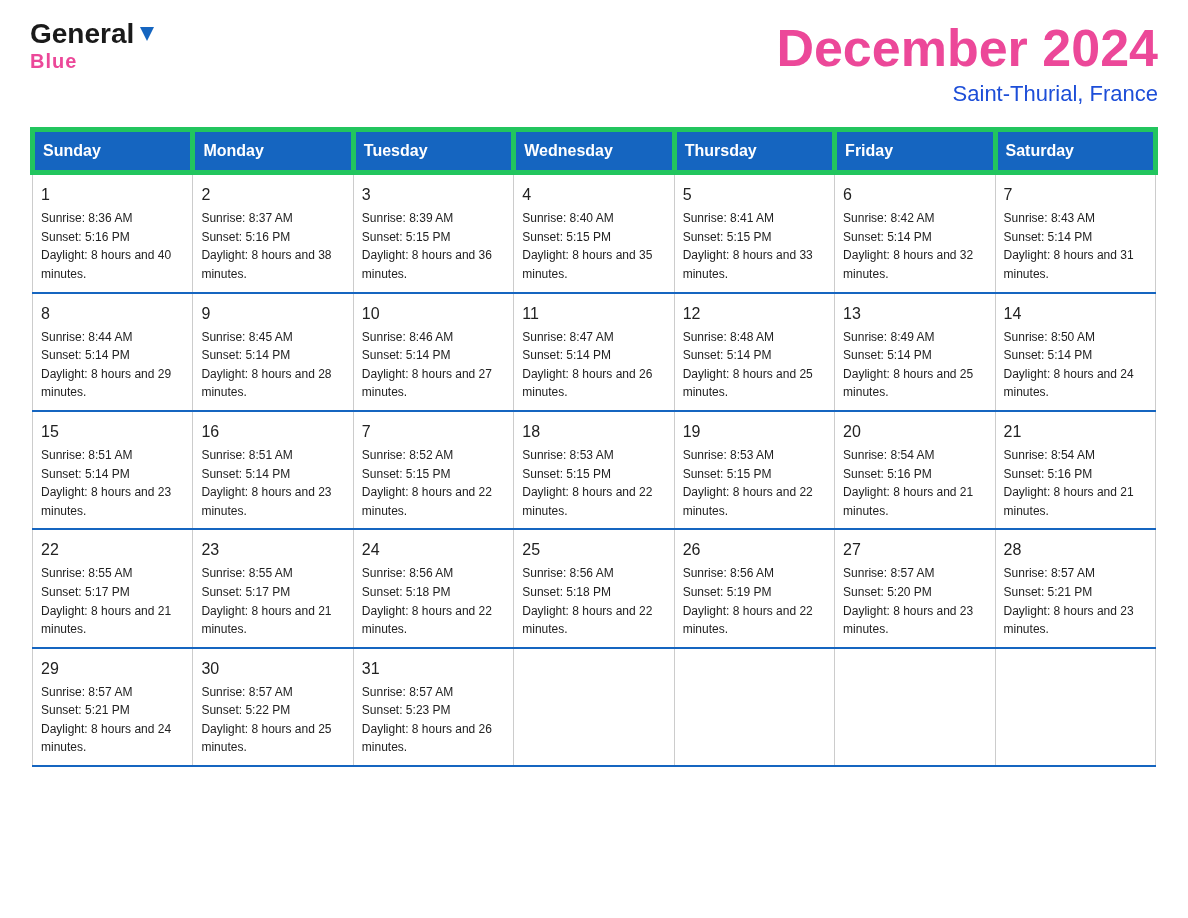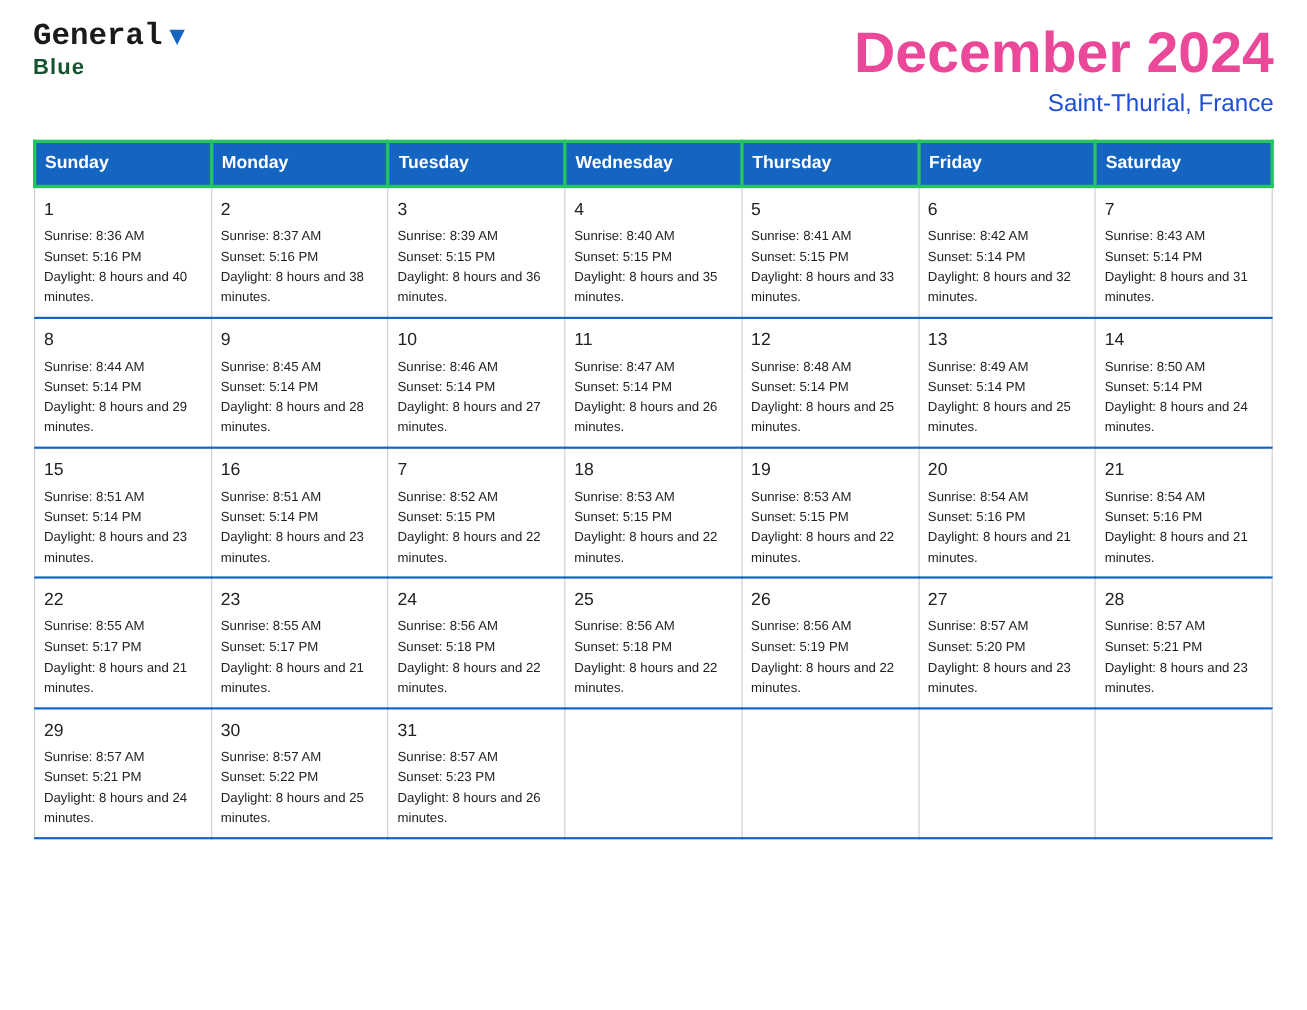--- a/index.html
+++ b/index.html
@@ -21,21 +21,21 @@
       flex-direction: column;
       align-items: flex-start;
     }
     .logo-text {
       font-size: 28px;
       font-weight: bold;
       color: #1a1a1a;
       line-height: 1;
     }
     .logo-line {
-      color: #14532d;
+      color: #ec4899;
       font-size: 20px;
       font-weight: bold;
       margin-top: 2px;
       letter-spacing: 1px;
     }
     .title-block {
       text-align: right;
     }
     .title-block h1 {
       font-size: 52px;
@@ -56,21 +56,21 @@
     }
     thead tr {
       background-color: #1565c0;
     }
     thead th {
       color: #fff;
       font-size: 16px;
       font-weight: bold;
       padding: 10px 8px;
       text-align: left;
-      border: 3px solid #22c55e;
+      border: 5px solid #22c55e;
     }
     tbody td {
       vertical-align: top;
       padding: 8px;
       border: 1px solid #ccc;
       font-size: 13.5px;
       color: #222;
       line-height: 1.5;
       height: 110px;
     }
@@ -90,21 +90,21 @@
     }
     td.empty {
       background: #fff;
     }
   </style>
 </head>
 <body>
 
 <div class="header">
   <div class="logo">
-    <div style="display:flex; align-items:center;font-family:Liberation Mono, monospace;">
+    <div style="display:flex; align-items:center;">
       <span class="logo-text">General</span>
       <svg width="22" height="22" viewBox="0 0 22 22" style="margin-left:2px; margin-top:0px;">
         <polygon points="4,4 18,4 11,18" fill="#1565c0"></polygon>
       </svg>
     </div>
     <div class="logo-line">Blue</div>
   </div>
   <div class="title-block">
     <h1>December 2024</h1>
     <h2>Saint-Thurial, France</h2>

